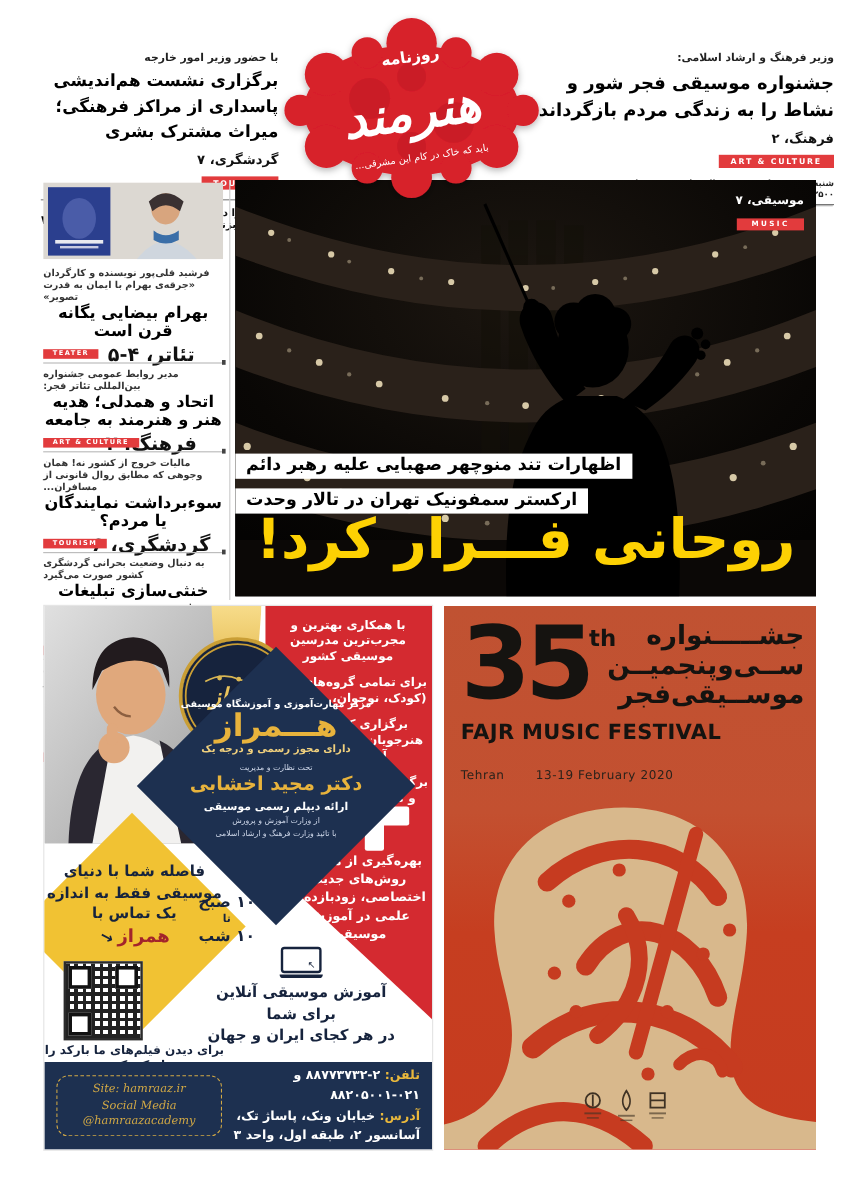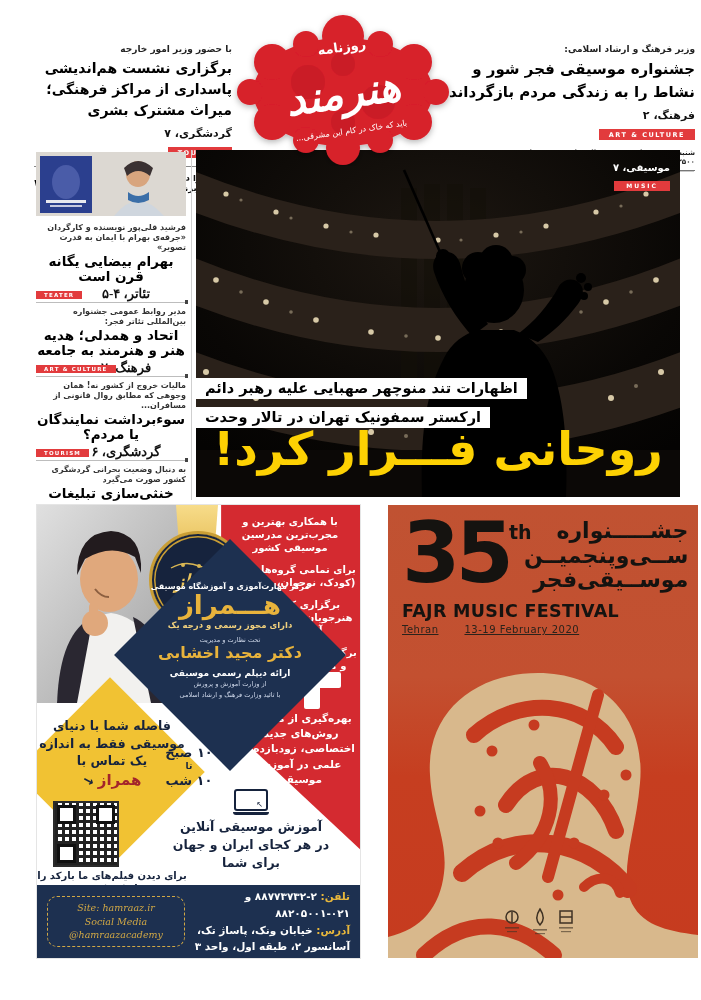--- a/index.html
+++ b/index.html
@@ -23,24 +23,24 @@
           justify-content:space-between;direction:ltr;}
   .mag-url{font-size:12px;font-weight:800;color:#000;letter-spacing:.2px;}
   .mag-logo{width:15px;height:15px;border:1.5px solid #6b7f9a;border-radius:3px;color:#3a5a80;
             font-size:8px;font-weight:900;display:flex;align-items:center;justify-content:center;}
   .mag-note{font-size:8.5px;font-weight:700;direction:rtl;}
   .mag-note b{color:#d7202b;}
   .masthead{position:absolute;left:228px;top:4px;z-index:6;}
   
   .leftcol{position:absolute;left:36px;top:152px;width:150px;direction:rtl;}
   .news-photo{width:150px;height:64px;margin-bottom:3px;}
-  .item .kick{font-size:8px;line-height:1.25;font-weight:600;color:#333;text-align:right;}
+  .item .kick{font-size:8px;line-height:1.25;font-weight:600;color:#333;text-align:left;}
   .item .hl{font-size:13.5px;line-height:1.11;font-weight:900;color:#000;text-align:center;margin-top:1px;}
   .tagrow{position:relative;height:14px;margin-top:2px;}
-  .tag-fa{display:block;text-align:center;font-size:13px;font-weight:800;padding-left:30px;font-family:Liberation Serif, serif;}
+  .tag-fa{display:block;text-align:center;font-size:16px;font-weight:800;padding-left:30px;}
   .tag-en{position:absolute;left:0;top:5px;background:#e23b3d;color:#fff;font-size:5.5px;
           font-weight:700;letter-spacing:1.2px;padding:1.5px 8px 1px;direction:ltr;}
   .sep{border-top:1px solid #bdbdbd;margin:2px 0;position:relative;height:2px;}
   .sep::before{content:"";position:absolute;right:-2px;top:-2.5px;width:3.5px;height:3.5px;background:#444;}
   .vrule{position:absolute;left:191px;top:150px;width:1px;height:350px;background:#cfcfcf;}
   
   .photo{position:absolute;left:196px;top:150px;width:484px;height:347px;background:#060504;overflow:hidden;}
   .photo-tag{position:absolute;right:10px;top:12px;text-align:right;direction:rtl;}
   .photo-tag .tfa{color:#fff;font-size:10px;font-weight:800;display:block;}
   .photo-tag .ten{display:inline-block;background:#e23b3d;color:#fff;font-size:6px;font-weight:700;
@@ -104,31 +104,31 @@
   .qr i:nth-child(1){left:2px;top:2px;} .qr i:nth-child(2){right:2px;top:2px;} .qr i:nth-child(3){left:2px;bottom:2px;}
   .qr-cap{position:absolute;left:0;top:364px;width:150px;text-align:center;direction:rtl;
           color:#16233d;font-size:10px;font-weight:800;line-height:1.3;z-index:2;}
   .ad-footer{position:absolute;left:0;right:0;top:380px;bottom:0;background:#1d3050;z-index:5;
              display:flex;align-items:center;gap:8px;padding:4px 10px;box-sizing:border-box;}
   .site-box{width:128px;border:1.5px dashed #d1a845;border-radius:10px;color:#d1a845;text-align:center;
             font-family:"DejaVu Serif",serif;font-style:italic;font-size:9.5px;line-height:1.45;padding:4px 4px;}
   .contacts{flex:1;direction:rtl;text-align:right;font-size:10.5px;font-weight:800;line-height:1.6;color:#fff;}
   .contacts b{color:#e9b83c;}
   
-  .poster{position:absolute;left:388px;top:505px;width:310px;height:453px;overflow:hidden;
+  .poster{position:absolute;left:370px;top:505px;width:310px;height:453px;overflow:hidden;
           background:linear-gradient(180deg,#c05232 0%,#c35030 38%,#c63e20 60%,#c63b1f 100%);}
   .p-head{padding:14px 14px 0;}
   .p-row1{display:flex;align-items:flex-start;direction:ltr;}
   .p-num{width:122px;color:#151310;font-size:84px;font-weight:900;line-height:.82;letter-spacing:-5px;}
   .p-num sup{font-size:19px;letter-spacing:0;font-weight:800;vertical-align:top;position:relative;top:6px;}
   .p-fa{flex:1;text-align:right;direction:rtl;color:#151310;font-size:22px;font-weight:900;line-height:1.12;}
   .p-row2{display:flex;align-items:flex-end;margin-top:8px;}
   .p-en{font-size:17.5px;font-weight:700;letter-spacing:.3px;color:#151310;}
   .p-datefa{margin-left:auto;direction:rtl;font-size:11px;font-weight:800;color:#1d1813;}
-  .p-row3{margin-top:3px;display:flex;gap:26px;color:#2a221b;font-size:10px;letter-spacing:.5px;text-decoration:underline;}
+  .p-row3{margin-top:20px;display:flex;gap:26px;color:#2a221b;font-size:10px;letter-spacing:.5px;}
   .p-art{position:absolute;left:0;top:150px;}
 </style>
 </head>
 <body>
 
 <div class="page">
 
   <div class="hdr-right">
     <div class="kicker">وزیر فرهنگ و ارشاد اسلامی:</div>
     <div class="hdr-hl">جشنواره موسیقی فجر شور و نشاط را به زندگی مردم بازگرداند</div>
@@ -423,22 +423,22 @@
     </div>
 
     <div class="online">
       <div class="laptop">
         <div class="lap-scr">
             <div class="lap-inner"></div>
           </div>
         <div class="lap-base"></div>
       </div>
       <div class="l">آموزش موسیقی آنلاین</div>
+      <div class="l">برای شما</div>
       <div class="l">در هر کجای ایران و جهان</div>
-      <div class="l">برای شما</div>
     </div>
 
     <div class="qr">
         <i></i>
         <i></i>
         <i></i>
       </div>
     <div class="qr-cap">برای دیدن فیلم‌های ما بارکد را اسکن کنید</div>
 
     <div class="ad-footer">

